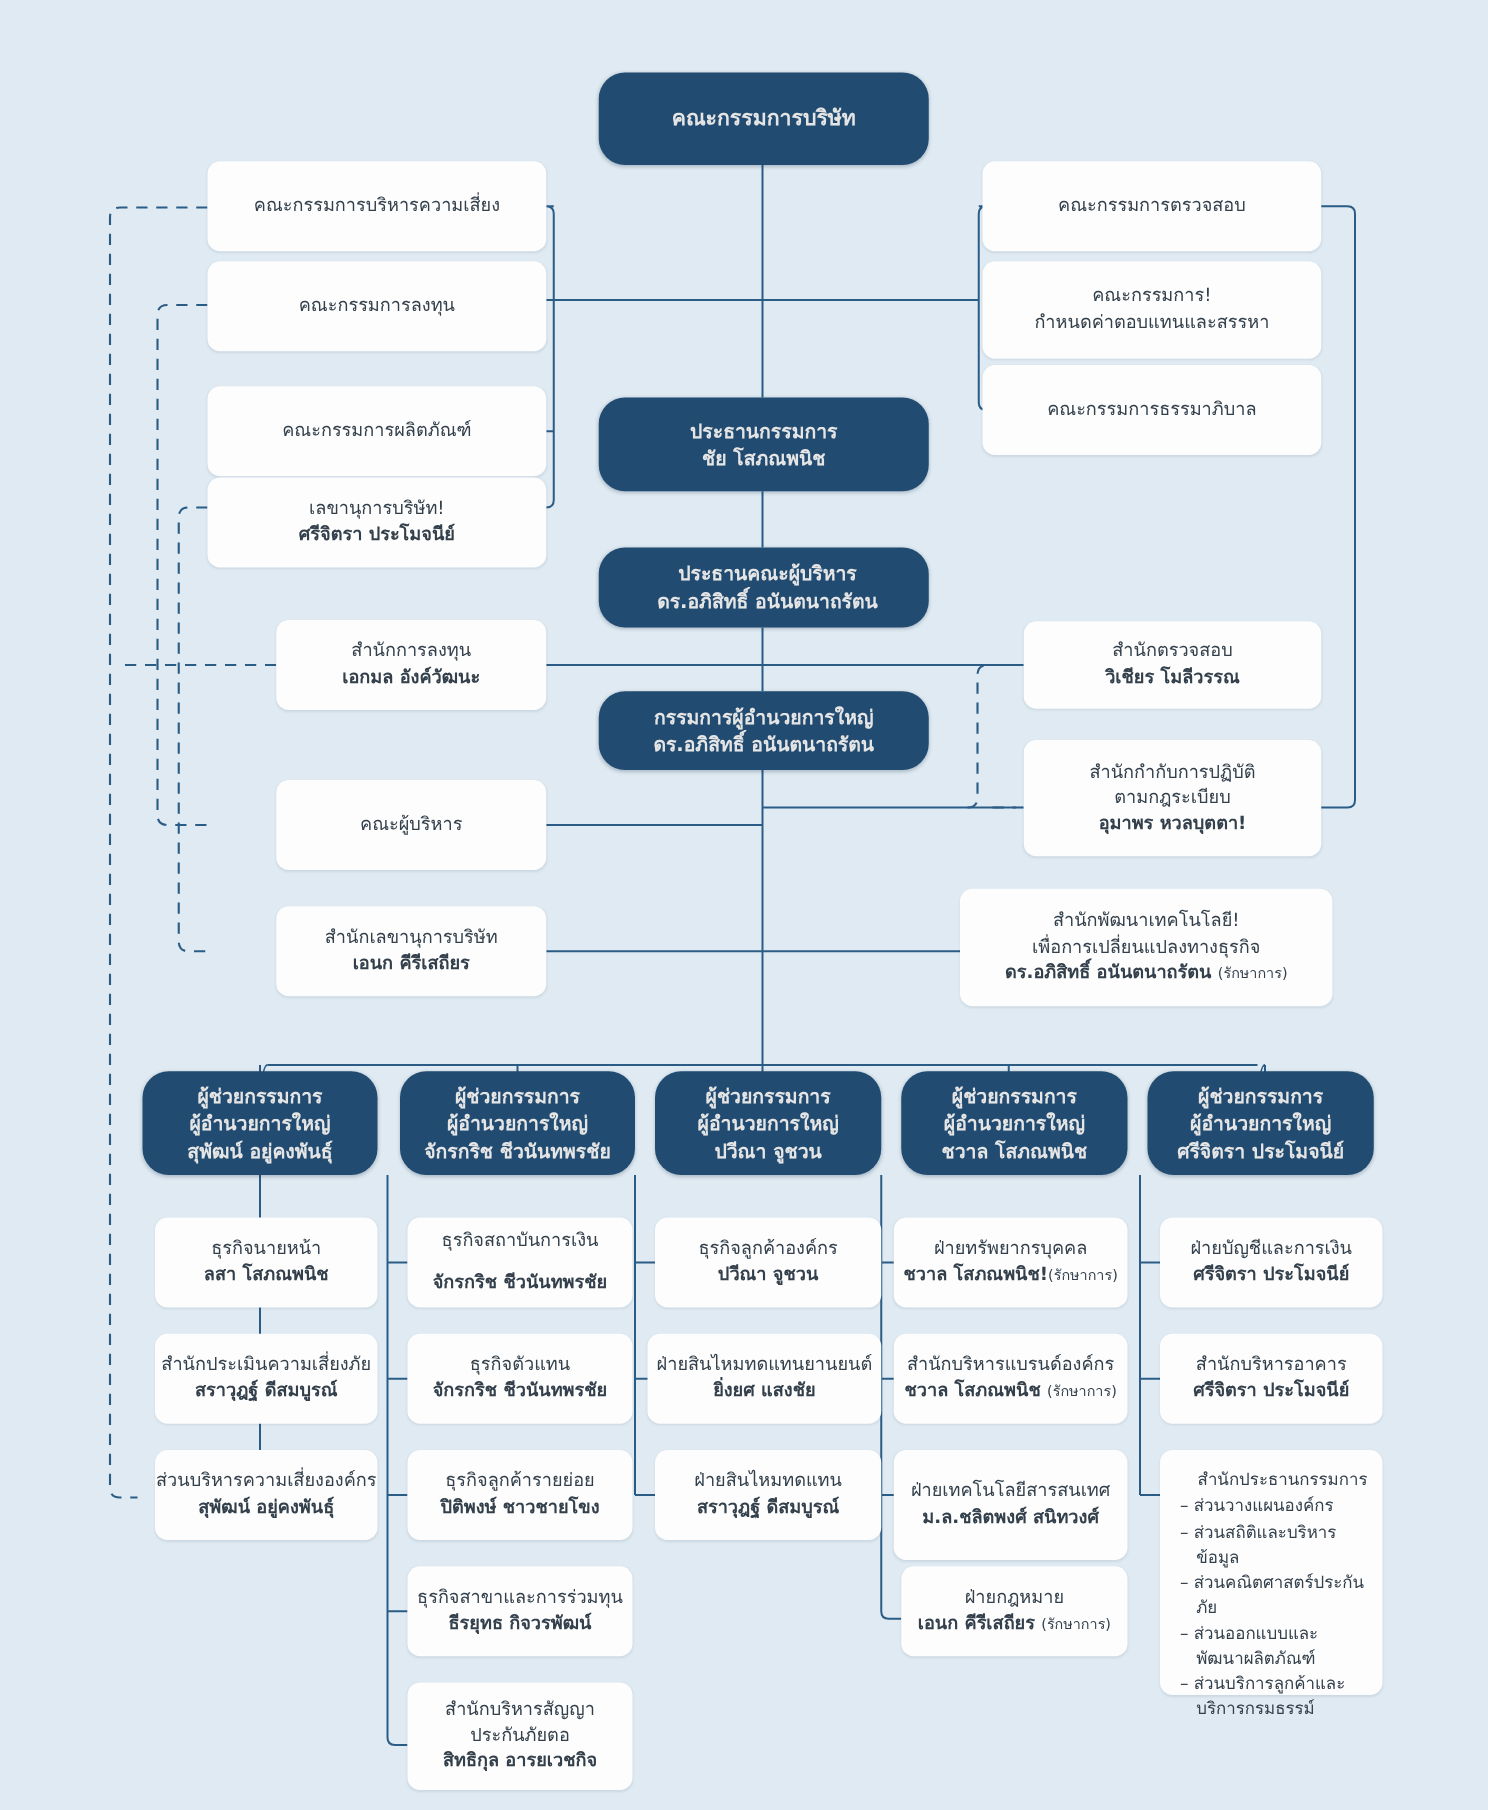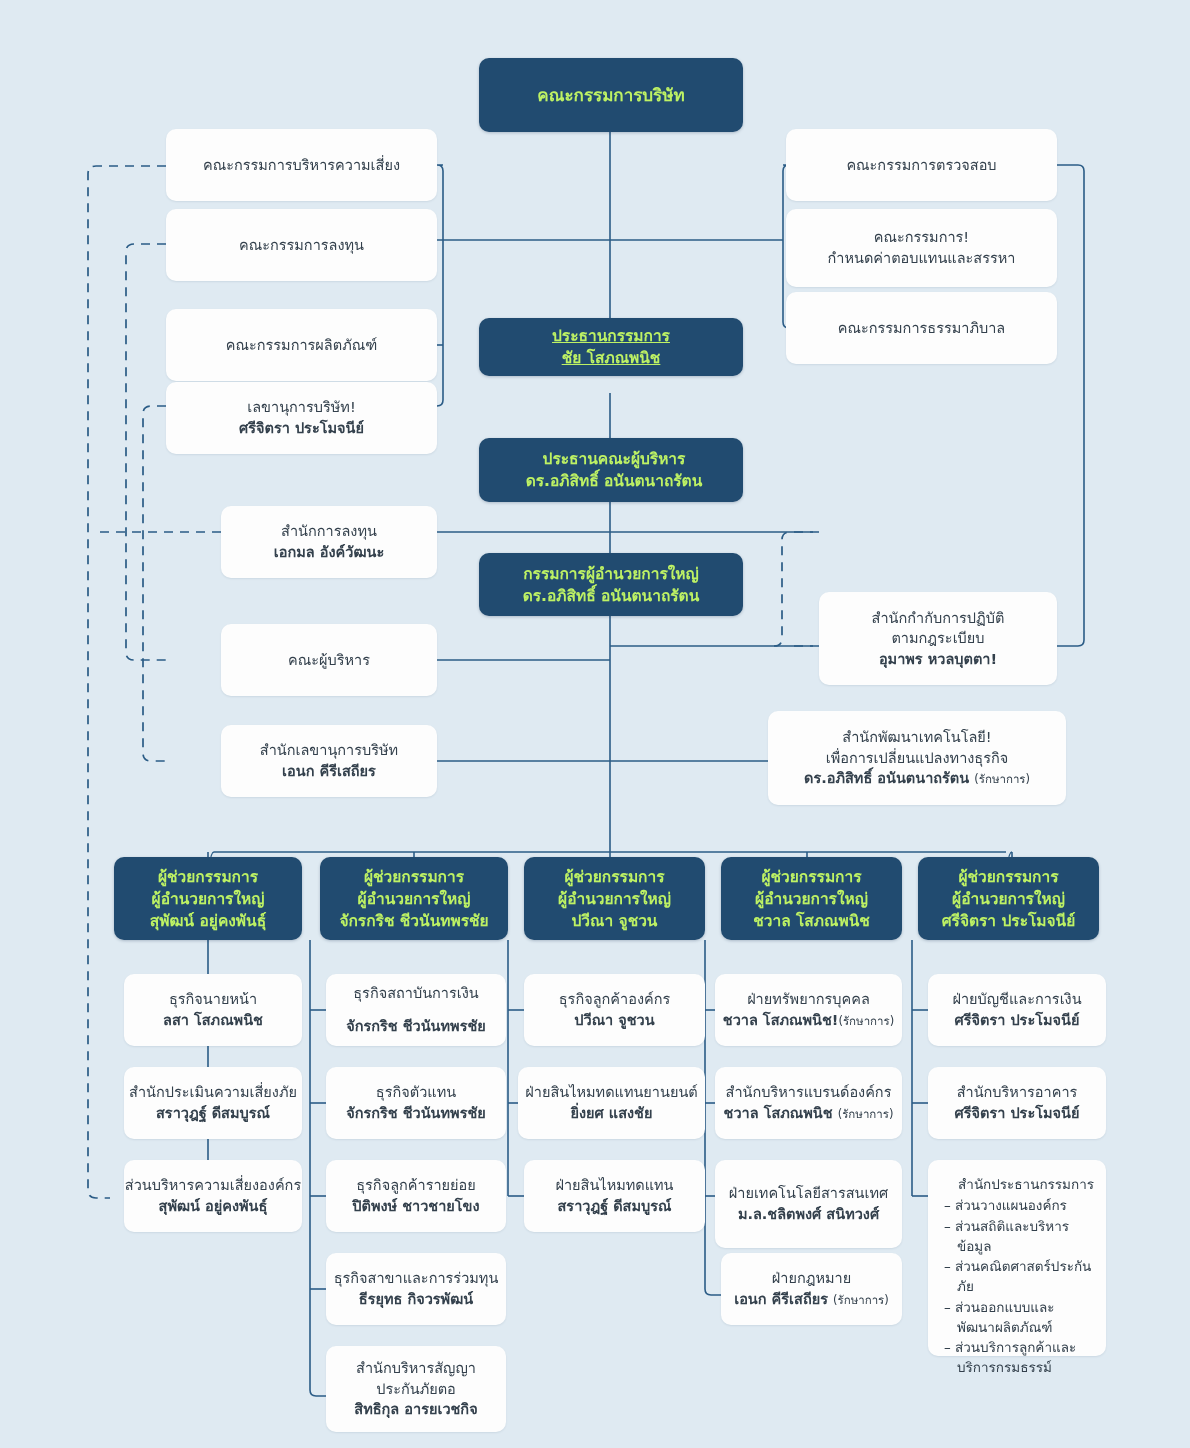--- a/index.html
+++ b/index.html
@@ -39,24 +39,25 @@
     line-height: 1.42;
   }
   .node.white {
     background: #fdfdfd;
     color: #33404c;
     box-shadow: 0 1px 2px rgba(40,70,100,0.10);
     font-size: 14.5px;
   }
   .node.dark {
     background: #214b70;
-    color: #bef264;
+    color: #e5e5e5;
     font-size: 15.5px;
     font-weight: bold;
     box-shadow: 0 1px 3px rgba(20,45,75,0.25);
+    border-radius: 21px;
   }
   .node.dark.lead { font-size: 17px; }
   .node .ln { display: block; white-space: nowrap; }
   .node.white .ln.name { font-weight: bold; }
   .node .sfx { font-size: 11.5px; font-weight: normal; }
   .node.listbox {
     align-items: flex-start;
     justify-content: flex-start;
     text-align: left;
     padding: 14px 12px 12px 16px;
@@ -174,45 +175,49 @@
     <span class="ln">คณะกรรมการตรวจสอบ</span>
   </div>
   <div class="node white" style="left:786px; top:209px; width:271px; height:78px;">
     <span class="ln">คณะกรรมการ!</span>
     <span class="ln">กำหนดค่าตอบแทนและสรรหา</span>
   </div>
   <div class="node white" style="left:786px; top:292px; width:271px; height:72px;">
     <span class="ln">คณะกรรมการธรรมาภิบาล</span>
   </div>
 
-  <div class="node dark" style="left:479px; top:318px; width:264px; height:58px;text-decoration:underline;">
+  <div class="node dark" style="left:479px; top:318px; width:264px; height:75px;">
     <span class="ln">ประธานกรรมการ</span>
     <span class="ln name">ชัย โสภณพนิช</span>
   </div>
   <div class="node dark" style="left:479px; top:438px; width:264px; height:64px;padding-left:14px;">
     <span class="ln">ประธานคณะผู้บริหาร</span>
     <span class="ln name">ดร.อภิสิทธิ์ อนันตนาถรัตน</span>
   </div>
   <div class="node dark" style="left:479px; top:553px; width:264px; height:63px;">
     <span class="ln">กรรมการผู้อำนวยการใหญ่</span>
     <span class="ln name">ดร.อภิสิทธิ์ อนันตนาถรัตน</span>
   </div>
 
-  <div class="node white" style="left:221px; top:496px; width:216px; height:72px;margin-top:10px;">
+  <div class="node white" style="left:221px; top:496px; width:216px; height:72px;">
     <span class="ln">สำนักการลงทุน</span>
     <span class="ln name">เอกมล อังค์วัฒนะ</span>
   </div>
   <div class="node white" style="left:221px; top:624px; width:216px; height:72px;">
     <span class="ln">คณะผู้บริหาร</span>
   </div>
   <div class="node white" style="left:221px; top:725px; width:216px; height:72px;">
     <span class="ln">สำนักเลขานุการบริษัท</span>
     <span class="ln name">เอนก คีรีเสถียร</span>
   </div>
 
+  <div class="node white" style="left:819px; top:497px; width:238px; height:70px;">
+    <span class="ln">สำนักตรวจสอบ</span>
+    <span class="ln name">วิเชียร โมลีวรรณ</span>
+  </div>
   <div class="node white" style="left:819px; top:592px; width:238px; height:93px;">
     <span class="ln">สำนักกำกับการปฏิบัติ</span>
     <span class="ln">ตามกฎระเบียบ</span>
     <span class="ln name">อุมาพร หวลบุตตา!</span>
   </div>
   <div class="node white" style="left:768px; top:711px; width:298px; height:94px;">
     <span class="ln">สำนักพัฒนาเทคโนโลยี!</span>
     <span class="ln">เพื่อการเปลี่ยนแปลงทางธุรกิจ</span>
     <span class="ln name"><span>ดร.อภิสิทธิ์ อนันตนาถรัตน</span> <span class="sfx">(รักษาการ)</span></span>
   </div>

